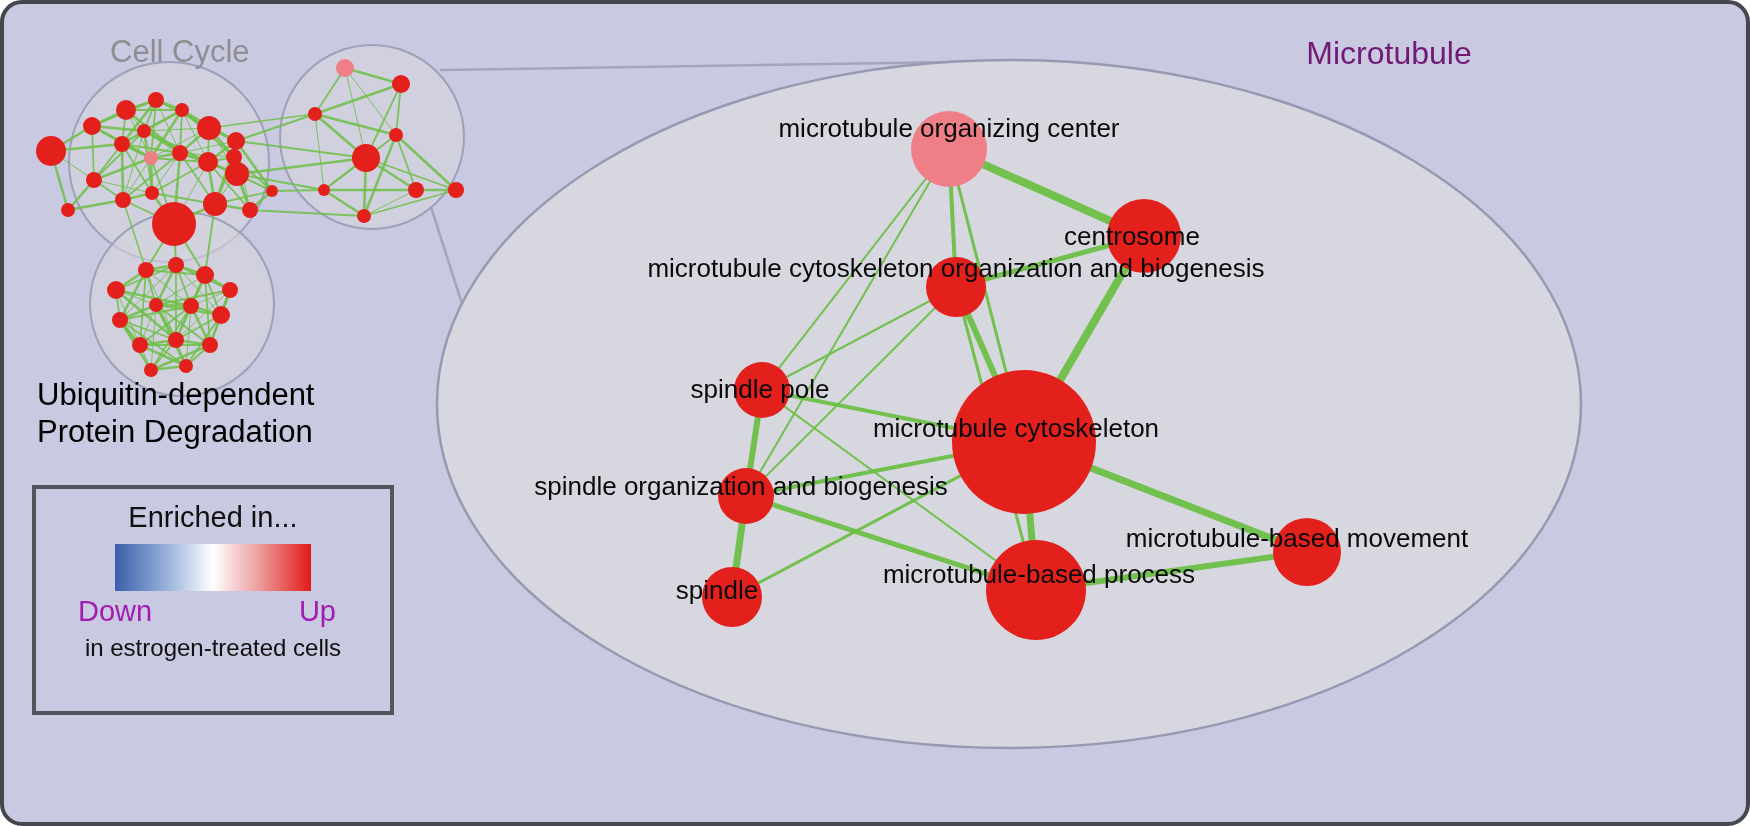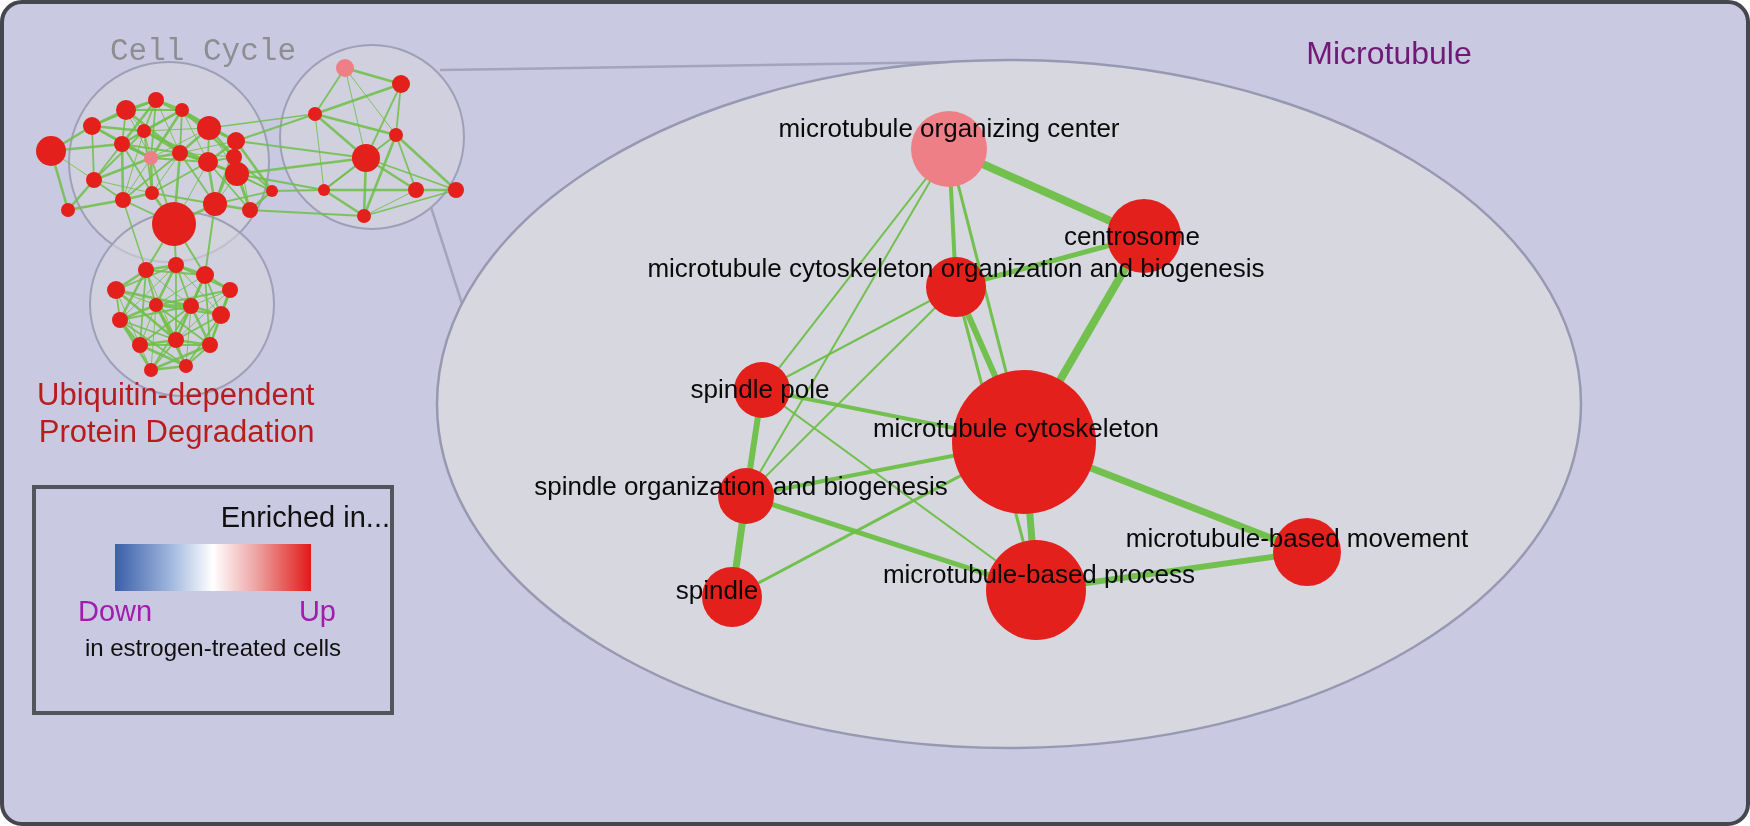--- a/index.html
+++ b/index.html
@@ -1,25 +1,25 @@
 <!DOCTYPE html>
 <html><head>
 <meta charset="utf-8">
 <style>
   html,body{margin:0;padding:0;background:#ffffff;font-family:"Liberation Sans",sans-serif;}
   .canvas{position:relative;width:1750px;height:826px;background:#c9c9e2;border:4px solid #46464f;
           border-radius:22px;box-sizing:border-box;overflow:hidden;}
   #network{position:absolute;left:0;top:0;}
   .label{position:absolute;}
-  #cell-cycle-label{left:106px;top:30px;font-size:31px;color:#8e8e92;font-family:Liberation Mono, monospace;}
-  #ubiquitin-label{left:33px;top:372px;font-size:31px;color:#b91c1c;line-height:1.2;text-align:right;}
+  #cell-cycle-label{left:106px;top:30px;font-size:31px;color:#8e8e92;}
+  #ubiquitin-label{left:33px;top:372px;font-size:31px;color:#000000;line-height:1.2;}
   #detail-title{left:1230px;top:30px;width:310px;text-align:center;font-size:32px;color:#701a75;line-height:1.22;}
   .legend{position:absolute;left:28px;top:481px;width:362px;height:230px;border:4px solid #54545c;
           box-sizing:border-box;background:transparent;}
-  .legend-title{text-align:right;font-size:29px;color:#101010;margin-top:12px;}
+  .legend-title{text-align:center;font-size:29px;color:#101010;margin-top:12px;}
   .legend-gradient{width:196px;height:47px;margin:10px auto 0;}
   .legend-updown{display:flex;justify-content:space-between;padding:0 54px 0 42px;
                  font-size:29px;color:#a21caf;margin-top:4px;}
   .legend-caption{text-align:center;font-size:24px;color:#101010;margin-top:4px;line-height:1.3;}
   .node-label{font-size:26px;fill:#0a0a0a;font-family:"Liberation Sans",sans-serif;}
 </style>
 </head>
 <body>
 
 <div class="canvas">

